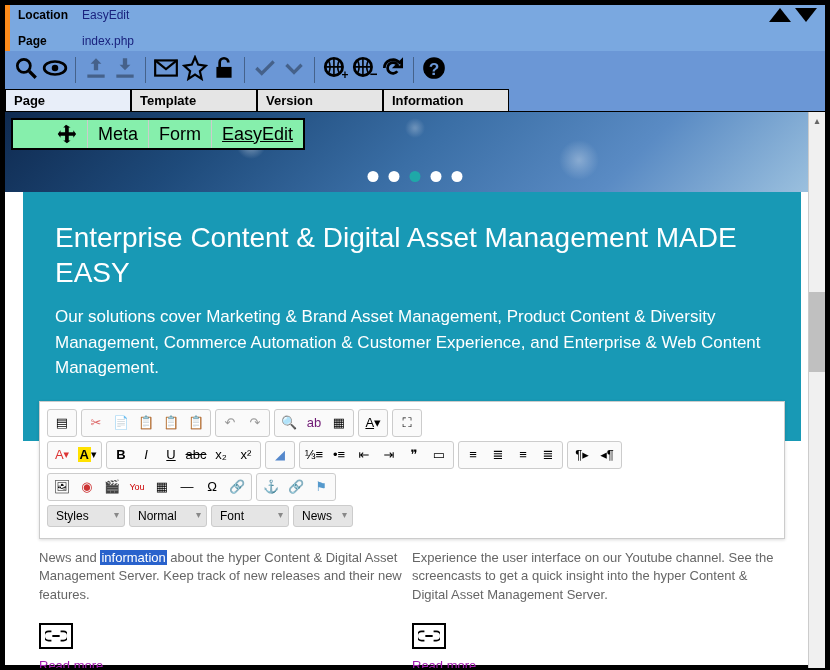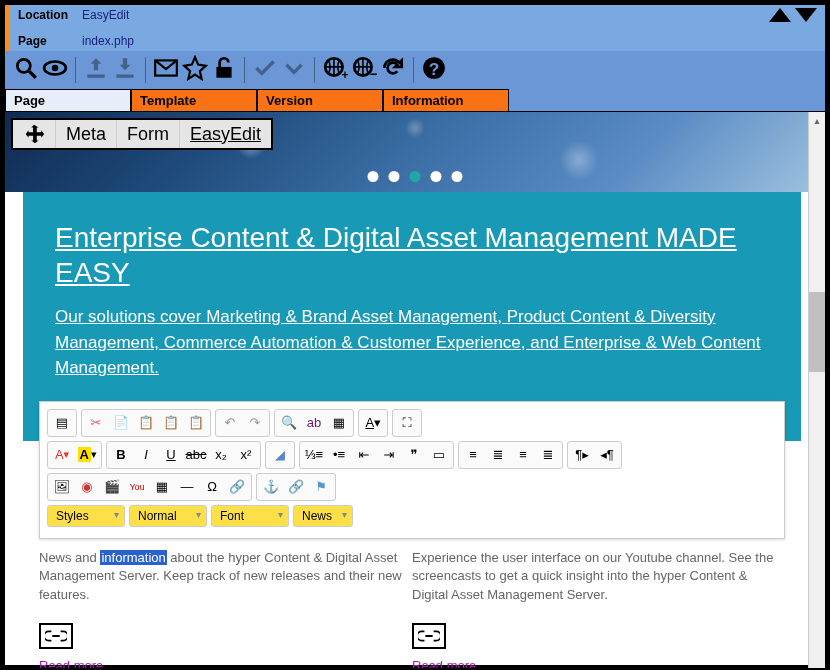--- a/index.html
+++ b/index.html
@@ -15,48 +15,48 @@
 .tri-up, .tri-down { width: 0; height: 0; border-left: 11px solid transparent; border-right: 11px solid transparent; cursor: pointer; }
 .tri-up { border-bottom: 14px solid #000; }
 .tri-down { border-top: 14px solid #000; }
 
 .iconbar { background: #6b97d6; padding: 4px 8px; display: flex; align-items: center; gap: 3px; }
 .iconbar .sep { width: 1px; height: 26px; background: rgba(0,0,0,0.35); margin: 0 4px; }
 .iconbar svg { width: 26px; height: 26px; cursor: pointer; }
 .iconbar .muted svg { opacity: 0.35; }
 
 .tabbar { background: #6b97d6; display: flex; border-bottom: 1px solid #000; }
-.tabbar .tab { background: #f97316; border: 1px solid #000; border-bottom: none; padding: 3px 8px; font-size: 13px; font-weight: bold; width: 126px; cursor: pointer; }
+.tabbar .tab { background: #e5e5e5; border: 1px solid #000; border-bottom: none; padding: 3px 8px; font-size: 13px; font-weight: bold; width: 126px; cursor: pointer; }
 .tabbar .tab.active { background: #e8eef9; }
 
 .content-area { position: relative; height: 556px; overflow: hidden; }
 .scrollbar-v { position: absolute; right: 0; top: 0; width: 17px; height: 100%; background: #f0f0f0; border-left: 1px solid #ccc; }
 .scrollbar-v .arrow { height: 17px; display: flex; align-items: center; justify-content: center; font-size: 10px; color: #666; cursor: pointer; }
 .scrollbar-v .thumb { position: absolute; top: 180px; width: 100%; height: 80px; background: #c0c0c0; cursor: pointer; }
 
-.page-tabs { position: absolute; top: 6px; left: 6px; z-index: 10; display: flex; background: #e5e5e5; border: 2px solid #000; }
+.page-tabs { position: absolute; top: 6px; left: 6px; z-index: 10; display: flex; background: #86efac; border: 2px solid #000; padding-left: 32px; }
 .page-tabs .ptab { padding: 3px 10px; font-size: 18px; border-right: 1px solid #ccc; cursor: pointer; display: flex; align-items: center; }
 .page-tabs .ptab:last-child { border-right: none; text-decoration: underline; }
 .page-tabs .move svg { width: 22px; height: 22px; }
 
 .hero-img { height: 80px; background: linear-gradient(135deg, #0f2a50 0%, #1e4a7a 25%, #3a6ea5 50%, #5a8bc4 75%, #a0c4e0 100%); position: relative; overflow: hidden; }
 .hero-img::before { content: ''; position: absolute; inset: 0; background: radial-gradient(circle at 30% 40%, rgba(255,255,255,0.4) 1px, transparent 15px), radial-gradient(circle at 70% 60%, rgba(255,255,255,0.3) 1px, transparent 20px), radial-gradient(circle at 50% 20%, rgba(255,255,255,0.25) 1px, transparent 10px); }
 .hero-dots { position: absolute; bottom: 10px; left: 50%; transform: translateX(-50%); display: flex; gap: 10px; }
 .hero-dots .dot { width: 11px; height: 11px; border-radius: 50%; background: #fff; cursor: pointer; }
 .hero-dots .dot.active { background: #1fa8a8; }
 
-.teal-section { background: #1899b5; padding: 28px 32px 60px; color: #fff; margin: 0 24px 0 18px; text-decoration: underline; }
+.teal-section { background: #1899b5; padding: 28px 32px 60px; color: #fff; margin: 0 24px 0 18px; }
 .teal-section h1 { font-size: 28px; font-weight: normal; line-height: 1.25; margin-bottom: 14px; }
 .teal-section p { font-size: 17px; line-height: 1.5; }
 
 .editor-box { margin: -40px 40px 0 34px; background: #fff; border: 1px solid #ccc; box-shadow: 0 1px 3px rgba(0,0,0,0.15); padding: 7px; position: relative; z-index: 5; }
 .editor-toolbar { display: flex; flex-wrap: wrap; gap: 4px; margin-bottom: 4px; }
 .tb-group { display: flex; border: 1px solid #ccc; border-radius: 3px; padding: 2px; gap: 1px; background: #fafafa; }
 .tb-btn { width: 24px; height: 22px; display: flex; align-items: center; justify-content: center; font-size: 13px; cursor: pointer; border-radius: 2px; }
-.tb-dd { border: 1px solid #ccc; border-radius: 3px; padding: 3px 18px 3px 8px; font-size: 12px; cursor: pointer; position: relative; background: #fde047; min-width: 78px; }
+.tb-dd { border: 1px solid #ccc; border-radius: 3px; padding: 3px 18px 3px 8px; font-size: 12px; cursor: pointer; position: relative; background: #e5e5e5; min-width: 78px; }
 .tb-dd::after { content: '▾'; position: absolute; right: 5px; top: 3px; font-size: 10px; color: #888; }
 
 .columns { display: flex; margin: 10px 40px 0 34px; font-size: 13px; color: #666; line-height: 1.45; }
 .col { flex: 1; }
 .hl { background: #2962cc; color: #fff; padding: 0 1px; }
 .link-icon { margin-top: 18px; width: 34px; height: 26px; border: 2px solid #000; display: flex; align-items: center; justify-content: center; }
 .link-icon svg { width: 22px; height: 14px; }
 .readmore { color: #a21caf; font-size: 13px; margin-top: 8px; cursor: pointer; }
 
 .yellow-hl { background: #ffe100; padding: 0 2px; font-weight: bold; }

